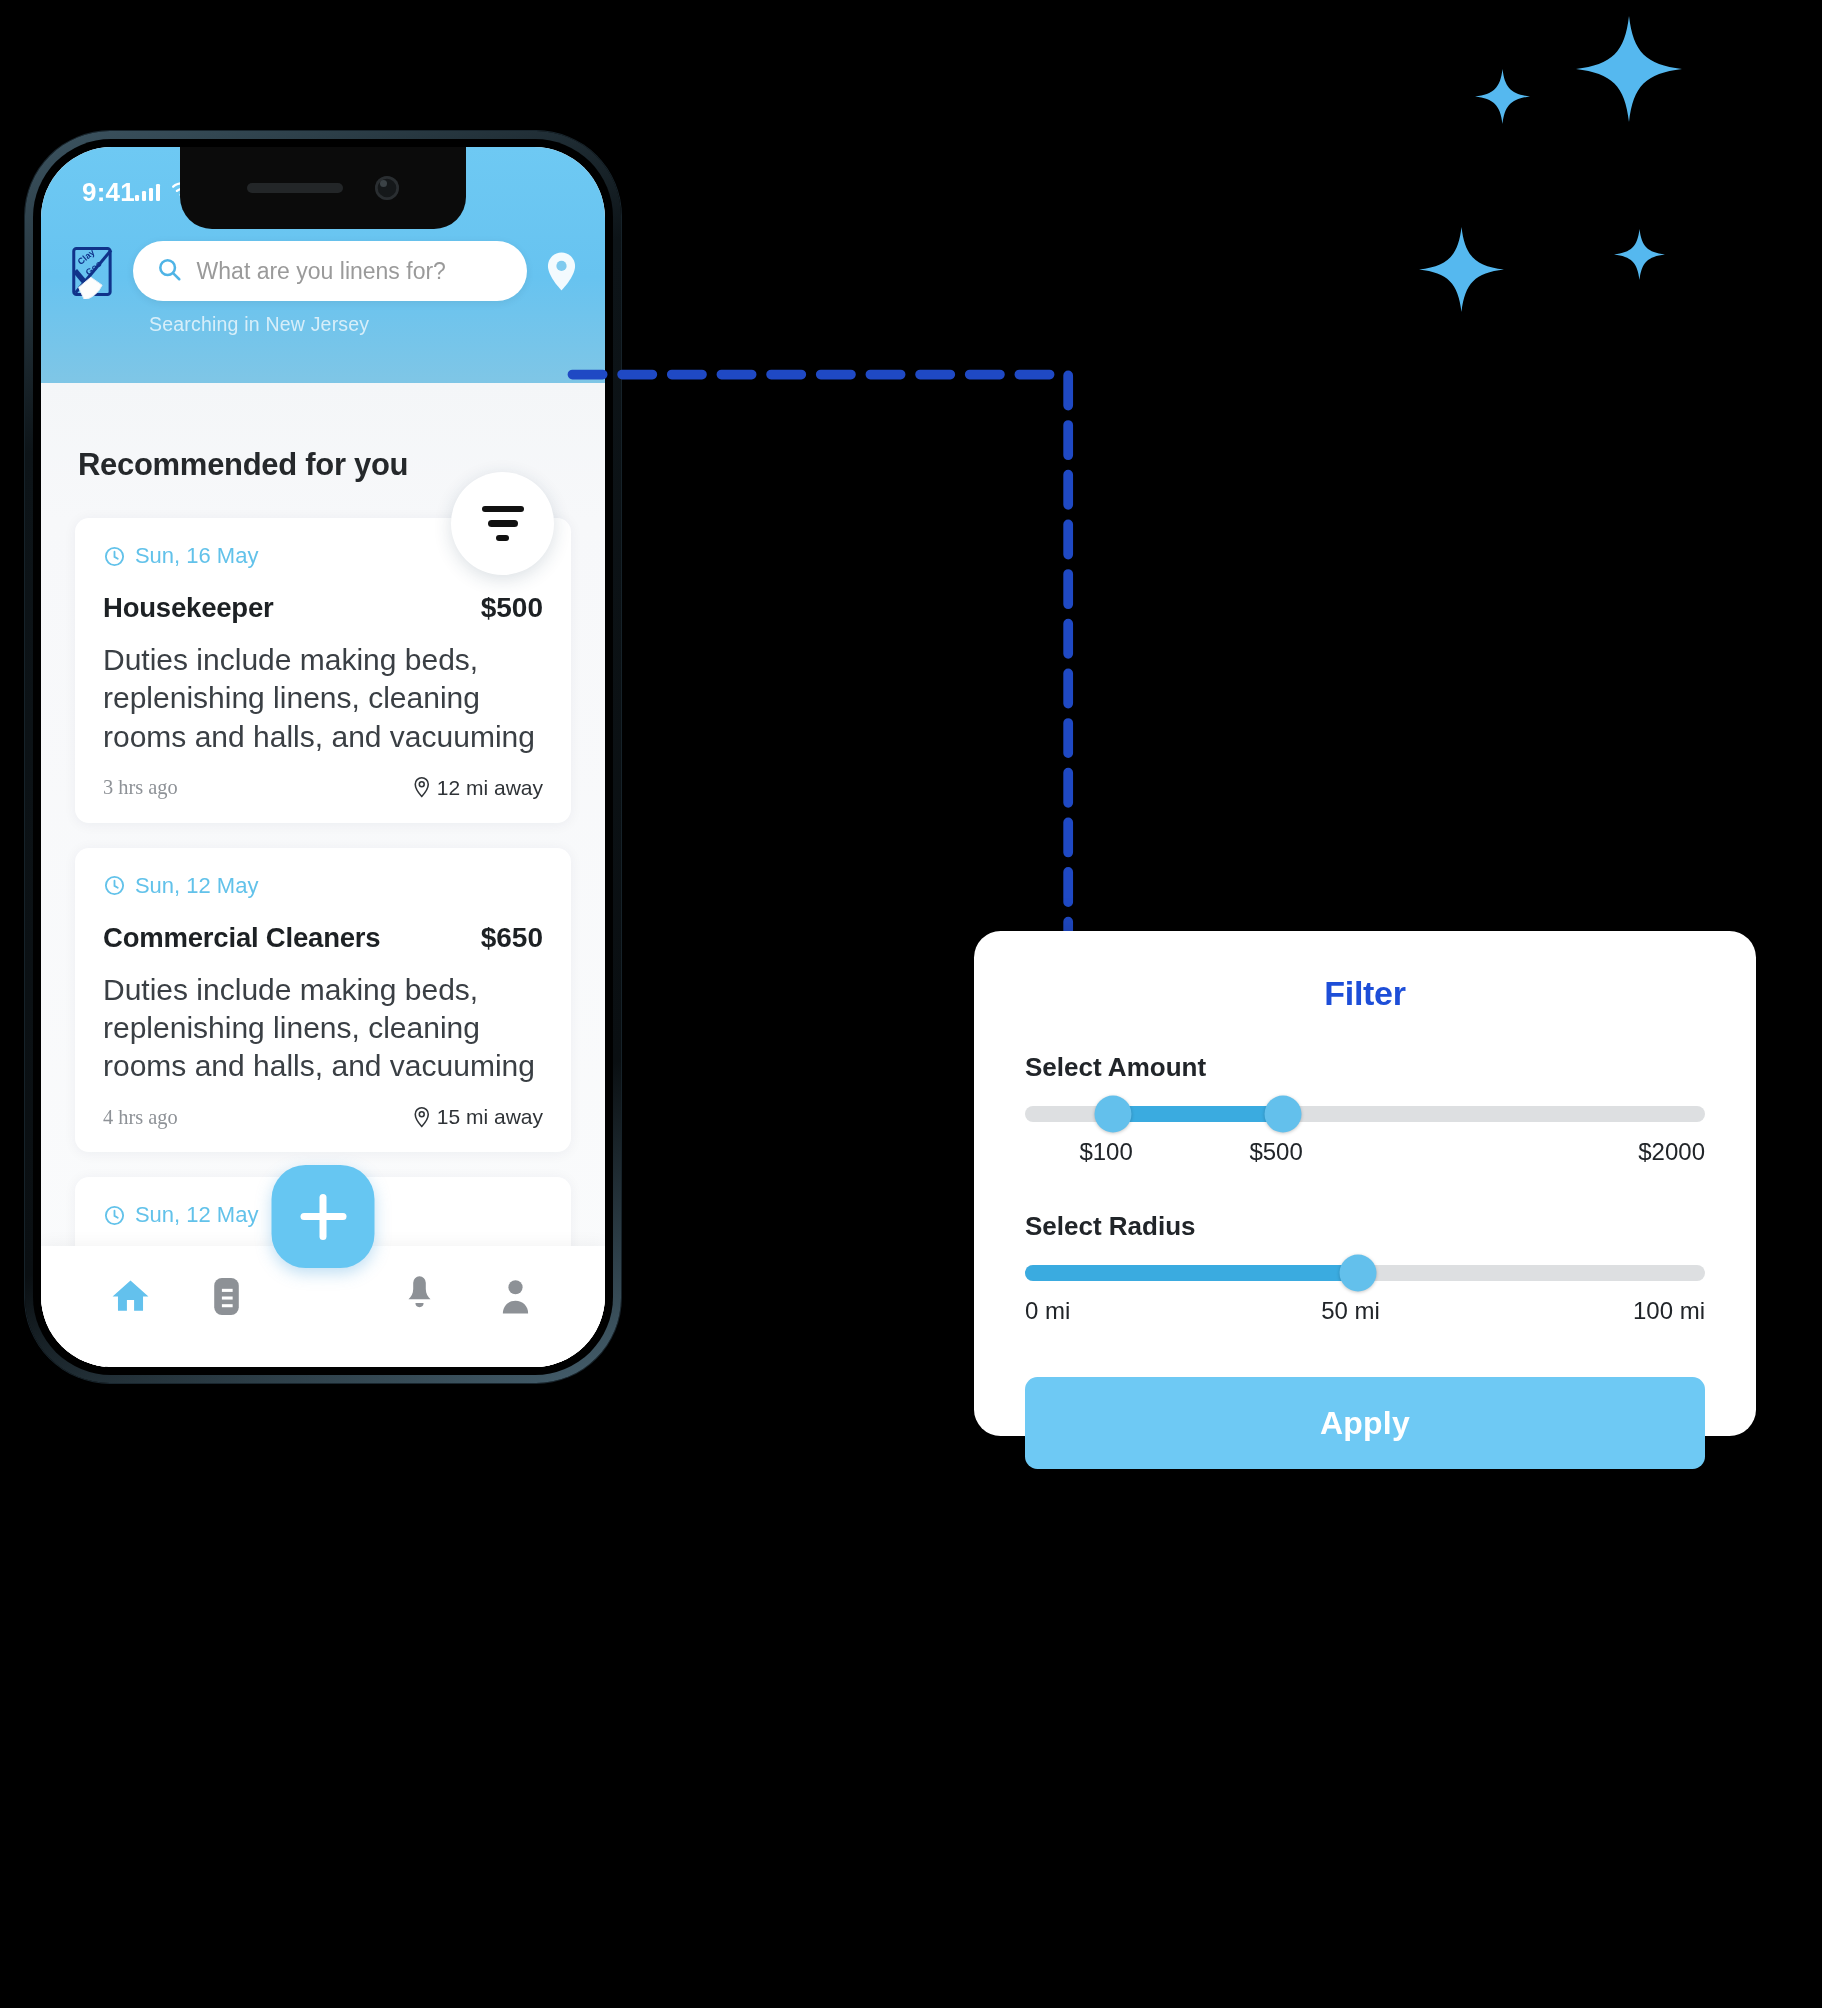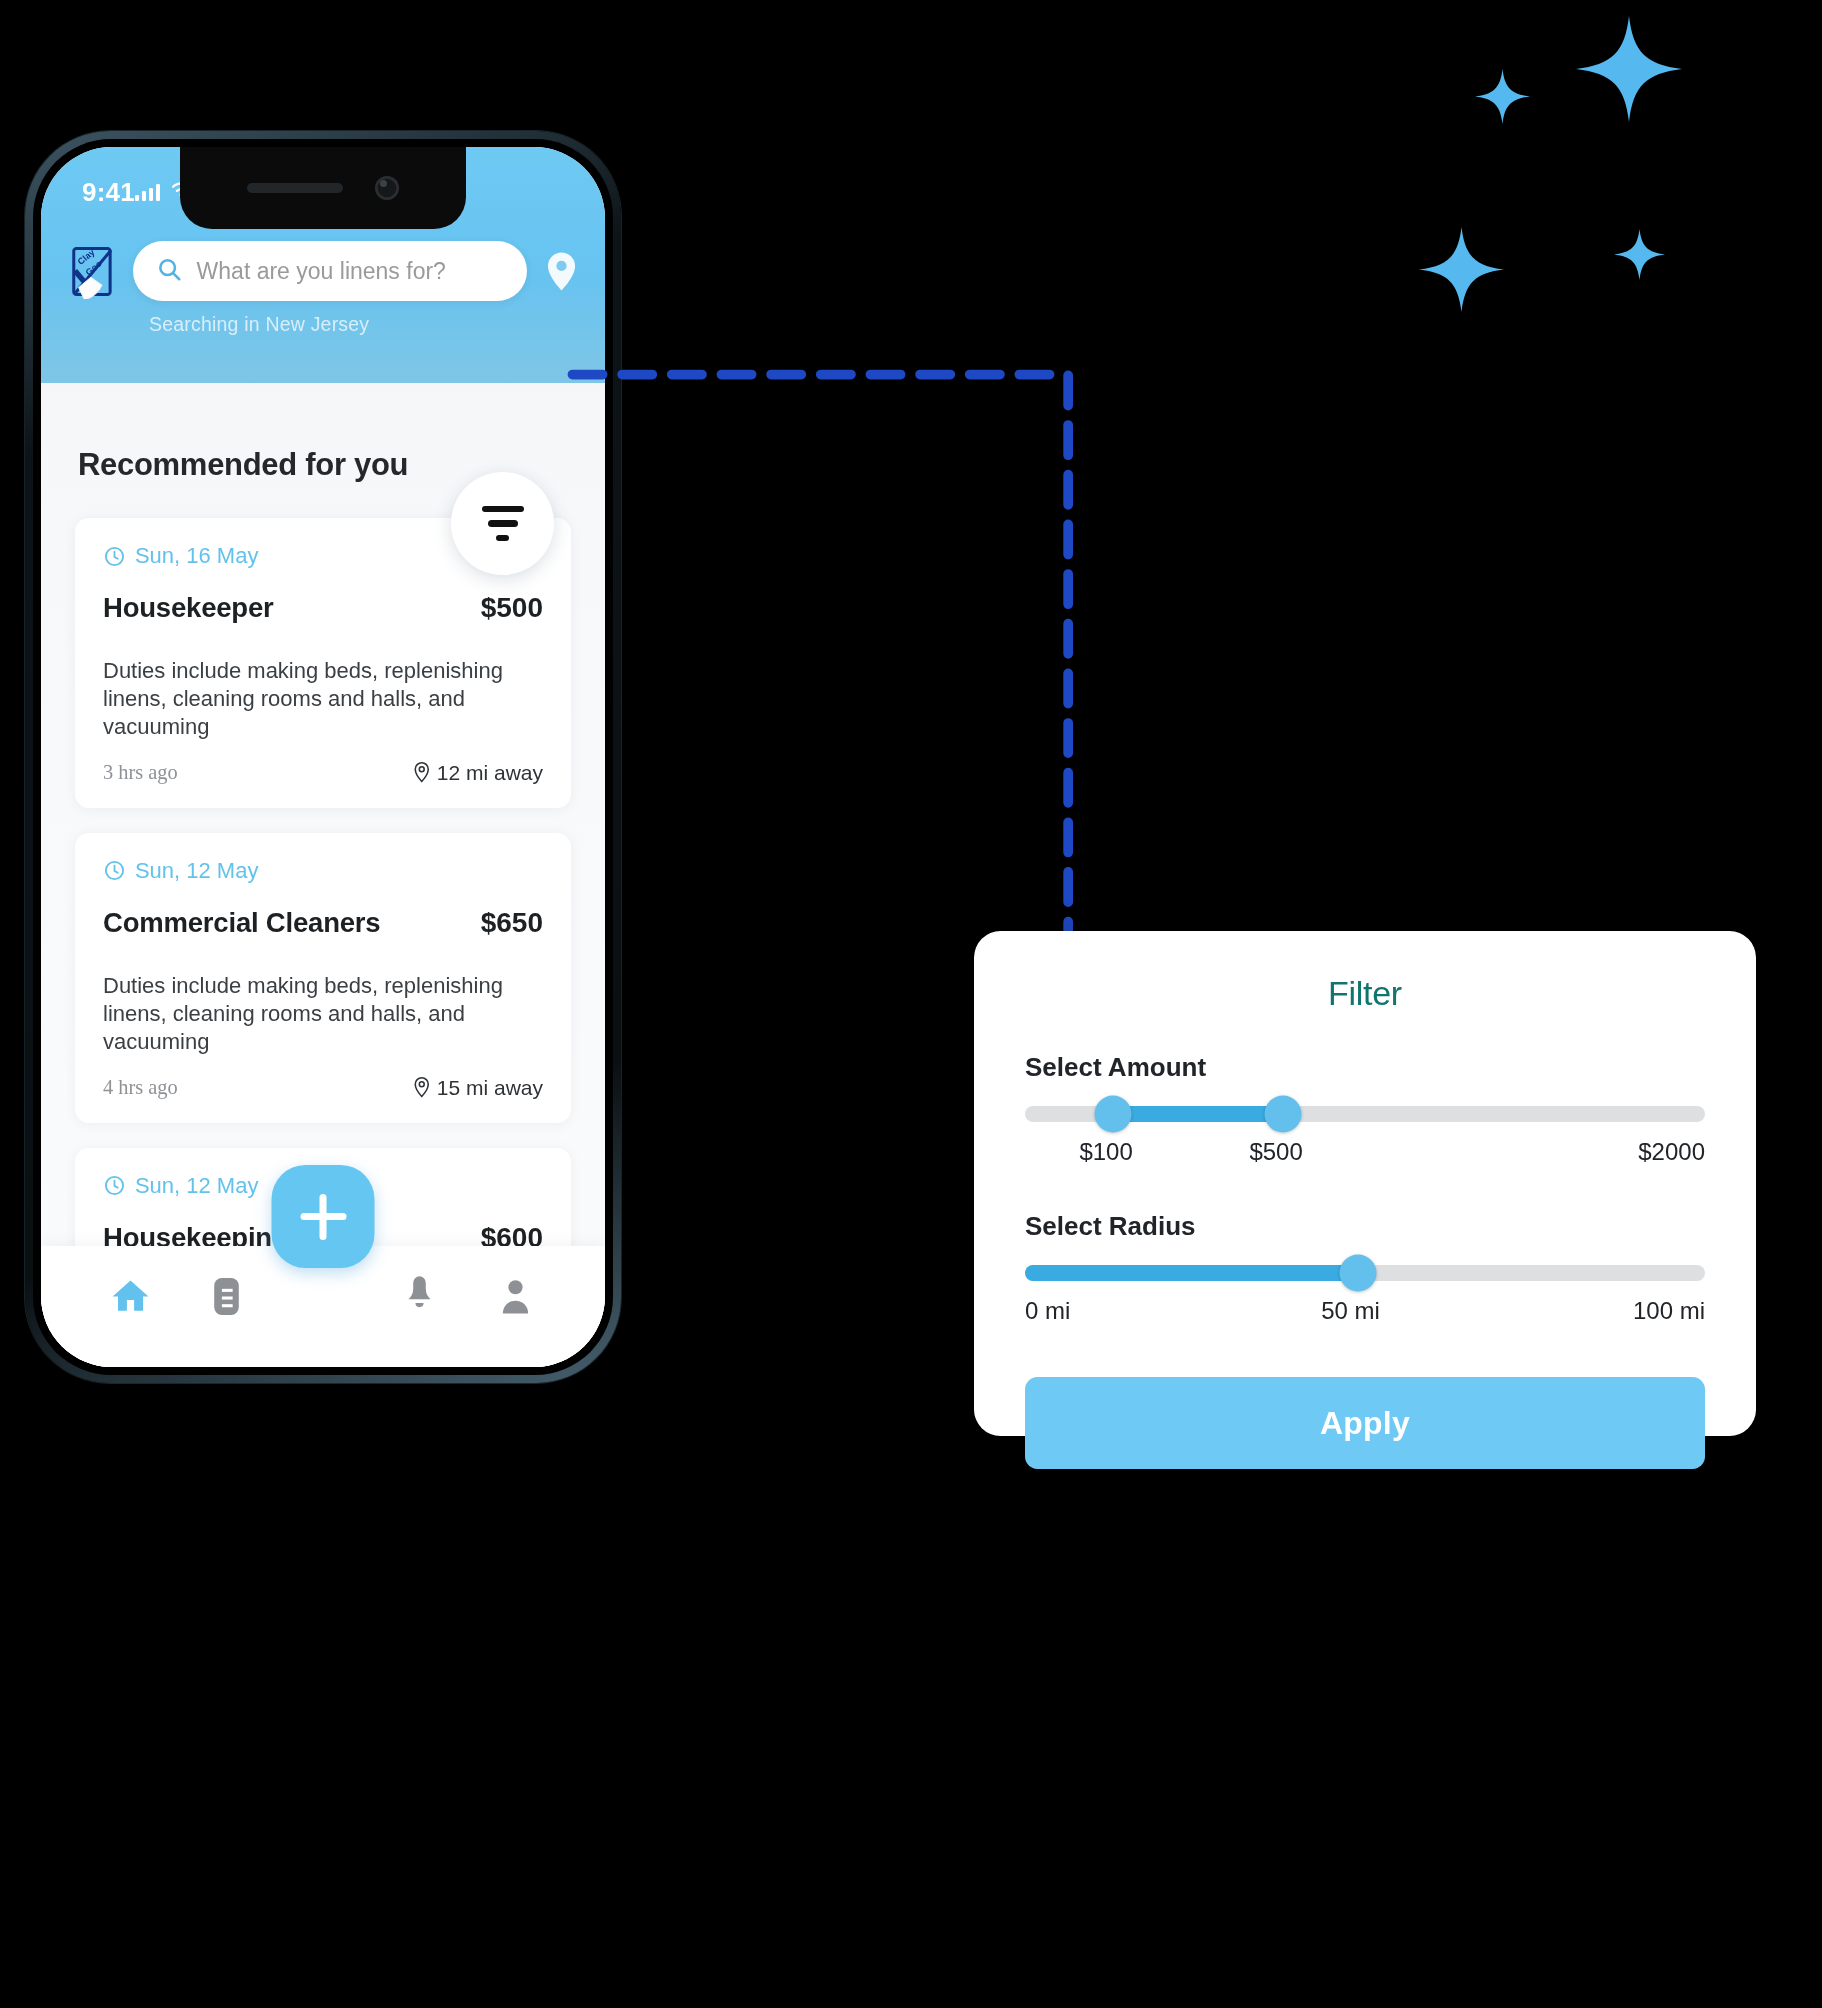--- a/index.html
+++ b/index.html
@@ -89,21 +89,21 @@
 
   #cards { padding: 35px 34px 0 34px; }
   .card {
     background:#fff; border-radius: 14px; padding: 25px 28px 23px 28px;
     margin-bottom: 25px; box-shadow: 0 1.8px 12.4px rgba(20,40,70,.055);
   }
   .card-date { display:flex; align-items:center; gap:8.9px; color:#62c2ea; font-size: 22px; font-weight:500; }
   .card-row { display:flex; align-items:flex-end; justify-content:space-between; margin-top: 23px; }
   .card-title { font-size: 27.5px; font-weight: 700; color:#1d2124; letter-spacing:-0.2px;}
   .card-price { font-size: 28px; font-weight: 700; color:#1d2124; }
-  .card-desc { margin-top: 33px; font-size: 22px; line-height: 1.28; color:#3a3f44; }
+  .card-desc { margin-top: 17px; font-size: 30px; line-height: 1.28; color:#3a3f44; }
   .card-foot { display:flex; align-items:center; justify-content:space-between; margin-top: 19.5px; }
   .card-ago { font-size: 20.4px; color:#8e9297;font-family:Liberation Serif, serif; }
   .card-dist { display:flex; align-items:center; gap:5px; font-size: 21px; color:#2f3337; }
 
   
   #filterbtn {
     position:absolute; right: 51px; top: 325px; width: 103px; height: 103px;
     border-radius:50%; background:#fff; z-index: 7;
     box-shadow: 0 4.4px 17.7px rgba(30,60,90,.16);
     display:flex; align-items:center; justify-content:center;
@@ -135,21 +135,21 @@
   
   #connector { position:absolute; left: 567px; top: 355px; z-index: 5; }
 
   
   #filterpanel {
     position:absolute; left: 974px; top: 931px; width: 782px; height: 505px;
     background:#fff; border-radius: 26.6px; z-index: 9;
     box-shadow: 0 10.6px 41px rgba(0,0,0,.30);
     padding: 43px 51px 39px 51px;
   }
-  #filter-title { text-align:center; font-size: 34px; font-weight: 400; color:#0f766e; letter-spacing:-0.3px;}
+  #filter-title { text-align:center; font-size: 34px; font-weight: 700; color:#1d4ed8; letter-spacing:-0.3px;}
   .fgroup { margin-top: 39px; }
   .flabel { font-size: 26px; font-weight: 600; color:#212529; }
   .track { position:relative; height: 16px; background:#dddfe1; border-radius: 8px; margin-top: 23px; }
   .fill { position:absolute; top:0; height:16px; background:#3aabe0; border-radius:8px; }
   .knob { position:absolute; top:50%; width: 37px; height: 37px; border-radius:50%;
           background:#63c0ec; transform: translate(-50%,-50%); box-shadow: 0 0.9px 3.5px rgba(0,0,0,.22);}
   .ticks { display:flex; margin-top: 16px; position:relative; height: 34px; }
   .tick { position:absolute; font-size: 24px; color:#212529; font-weight: 500; }
   #applybtn {
     margin-top: 46px; height: 92px; border-radius: 12.4px; background:#6ec9f4;

